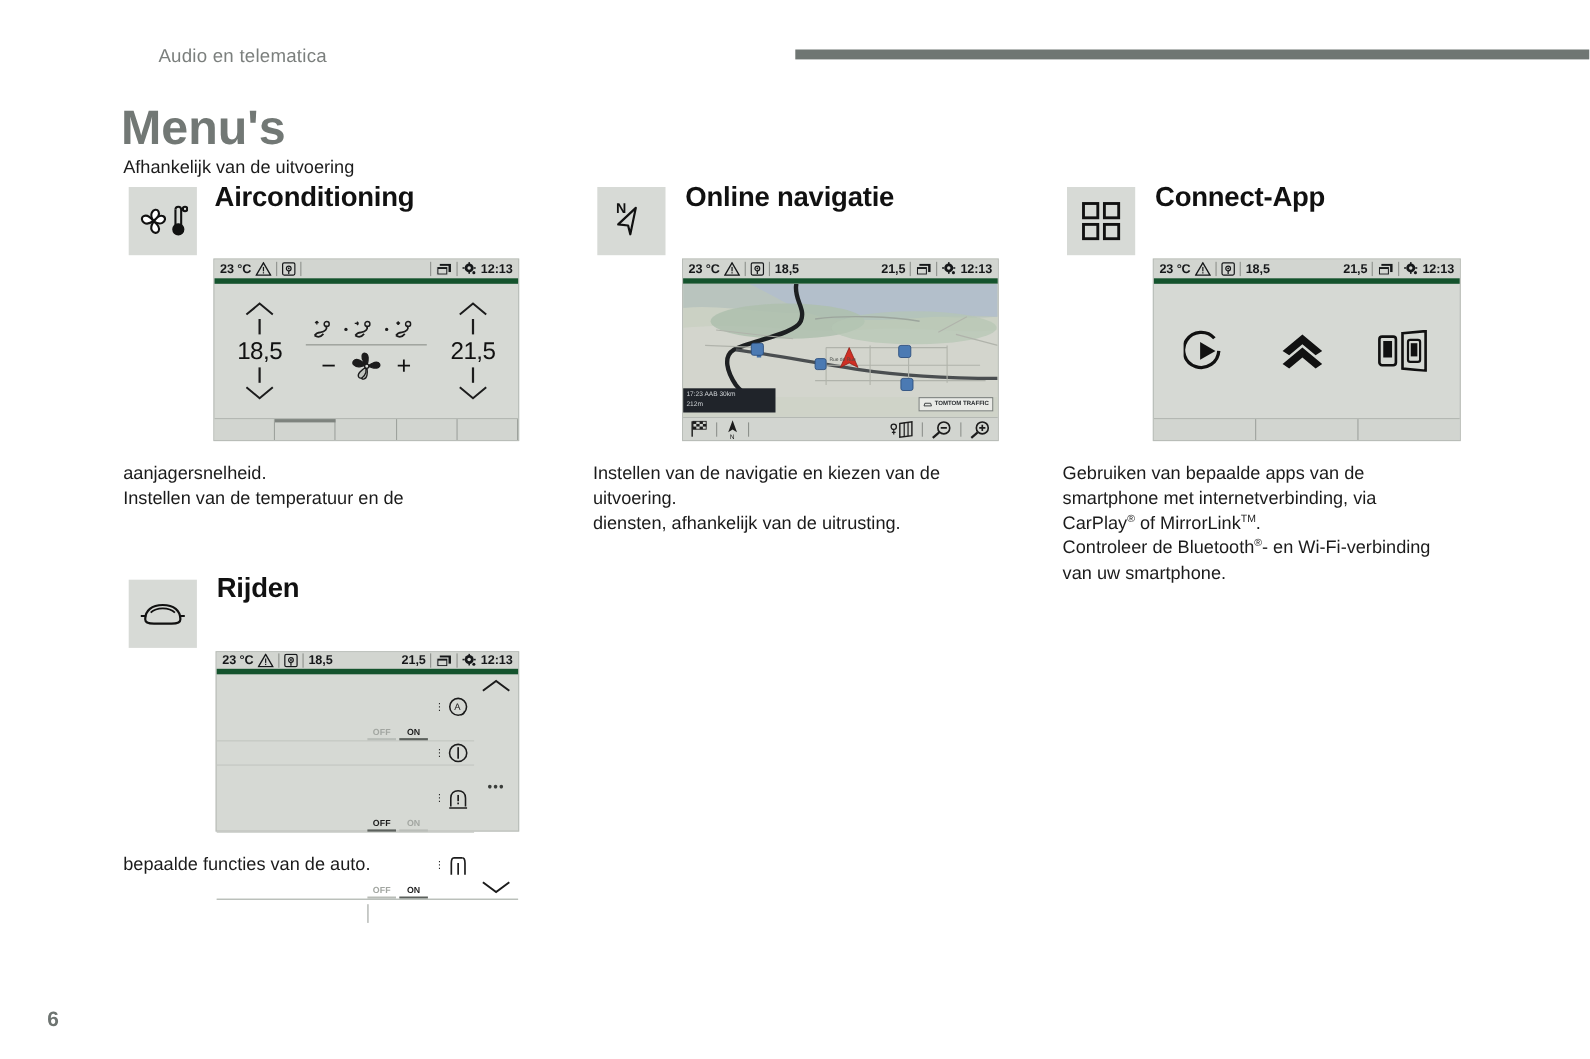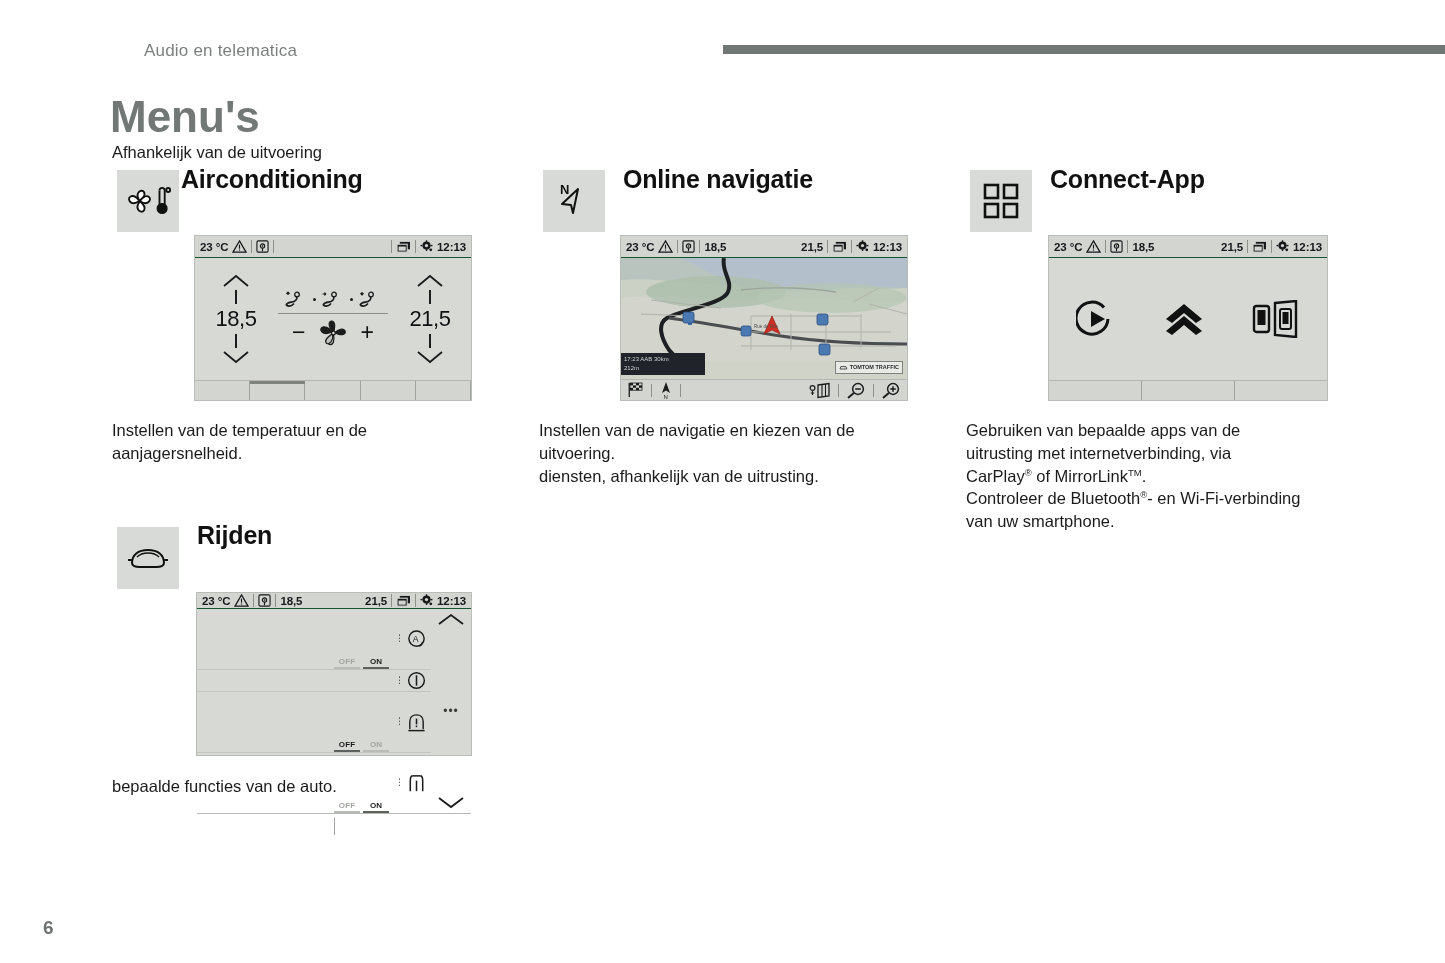--- a/index.html
+++ b/index.html
@@ -49,21 +49,21 @@
   .caption div { white-space: nowrap; }
   sup { font-size: 9.5px; vertical-align: super; }
 
   
   .screen {
     background: #d6d9d4; border: 1px solid #b9bdb8;
     display: flex; flex-direction: column;
   }
   .statusbar {
     height: 22px; background: #d2d5d0;
-    border-bottom: 1px solid #14532d;
+    border-bottom: 5px solid #14532d;
     display: flex; align-items: center;
     font-size: 11.5px; color: #16181a; font-weight: 600;
     padding: 1px 5px; gap: 4px; letter-spacing: -.1px;
   }
   .sb-spacer { flex: 1; }
   .sb-sep { width:1px; height:13px; background:#8d918c; display:inline-block; }
   .body-area { flex: 1; position: relative; }
   .tabbar {
     height: 20px; background: #d2d5d0; border-top: 1px solid #b4b8b3;
     display: flex; align-items: stretch; position: relative;
@@ -158,21 +158,21 @@
         <path d="M14.9 17.2c2.4-3.3 5.9-6 8.6-4.6 2.4 1.3 1.8 4.6-.9 6-2.4 1.2-5.4.2-7.7-1.4z" fill="#fff"></path>
         <circle cx="14.7" cy="17" r="1.5" fill="#111" stroke="none"></circle>
 
         <path d="M34.5 6.5a2.6 2.6 0 0 1 5.2 0v14.2"></path>
         <path d="M34.5 6.5v14.2"></path>
         <circle cx="37.1" cy="24.5" r="4.6" fill="#111"></circle>
         <rect x="34.7" y="19.5" width="4.8" height="6" fill="#111" stroke="none"></rect>
         <circle cx="43.2" cy="6" r="2" fill="none"></circle>
       </svg>
     </div>
-    <div class="sec-title" style="position:absolute; left:64px; top:-5px;">Airconditioning</div>
+    <div class="sec-title" style="position:absolute; left:78px; top:-5px;">Airconditioning</div>
   </div>
 
   <div class="screen" style="left:194px; top:235px; width:278px; height:166px; position:absolute;">
     <div class="statusbar">
       <span>23 °C</span>
       <svg class="warn-tri" viewBox="0 0 16 14">
         <path d="M8 1 L15 13 H1 Z" fill="none" stroke="#16181a" stroke-width="1.3"></path>
         <rect x="7.4" y="5" width="1.2" height="4.3" fill="#16181a"></rect>
         <rect x="7.4" y="10.2" width="1.2" height="1.2" fill="#16181a"></rect>
       </svg>
@@ -276,22 +276,22 @@
       <div class="tseg"></div>
       <div class="tseg"></div>
       <div class="tseg"></div>
       <div class="tseg"></div>
       <div class="tseg"></div>
       <div class="tab-underline" style="left:20%; width:20%;"></div>
     </div>
   </div>
 
   <div class="caption" style="position:absolute; left:112px; top:419px;">
+    <div>aanjagersnelheid.</div>
     <div>Instellen van de temperatuur en de</div>
-    <div>aanjagersnelheid.</div>
   </div>
 
   <div class="block" style="left:543px; top:170px;">
     <div class="icon-box">
       <svg width="44" height="42" viewBox="0 0 44 42">
         <text x="8" y="14" font-family="Liberation Sans, sans-serif" font-size="13" font-weight="bold" fill="#111">N</text>
         <path d="M26 9 L10 24 L19 25 L21 33 Z" fill="none" stroke="#111" stroke-width="2" stroke-linejoin="round"></path>
       </svg>
     </div>
     <div class="sec-title" style="position:absolute; left:80px; top:-5px;">Online navigatie</div>
@@ -499,21 +499,21 @@
 
     <div class="tabbar">
       <div class="tseg"></div>
       <div class="tseg"></div>
       <div class="tseg"></div>
     </div>
   </div>
 
   <div class="caption" style="position:absolute; left:966px; top:419px;">
     <div>Gebruiken van bepaalde apps van de</div>
-    <div>uitrusting met internetverbinding, via</div>
+    <div>smartphone met internetverbinding, via</div>
     <div>CarPlay<sup>®</sup> of MirrorLink<sup>TM</sup>.</div>
     <div>Controleer de Bluetooth<sup>®</sup>- en Wi-Fi-verbinding</div>
     <div>van uw smartphone.</div>
   </div>
 
   <div class="block" style="left:117px; top:527px;">
     <div class="icon-box">
       <svg width="44" height="30" viewBox="0 0 44 30" stroke="#111" stroke-width="2" fill="none">
         <path d="M6 20 C6 12 12 7 22 7 C32 7 38 12 38 20 C38 23 35 24 30 24 H14 C9 24 6 23 6 20 Z"></path>
         <path d="M11 14 C14 11 18 10 22 10 C26 10 30 11 33 14" stroke-width="1.6"></path>

